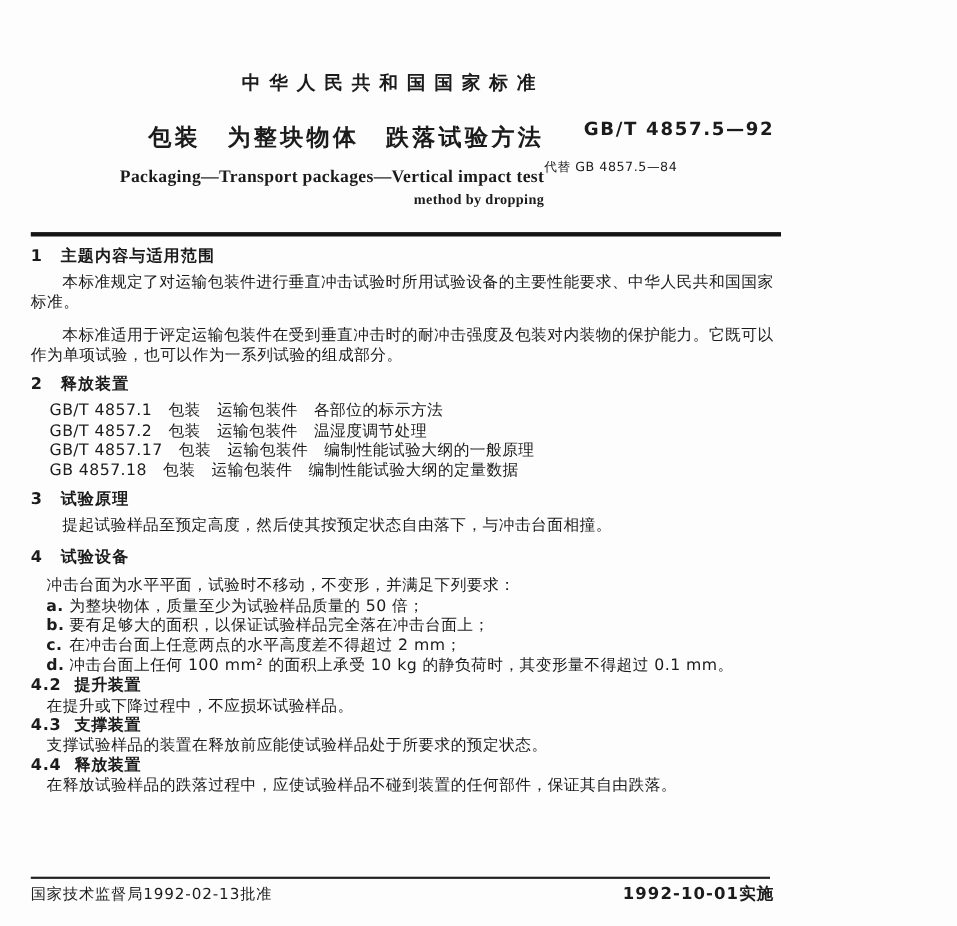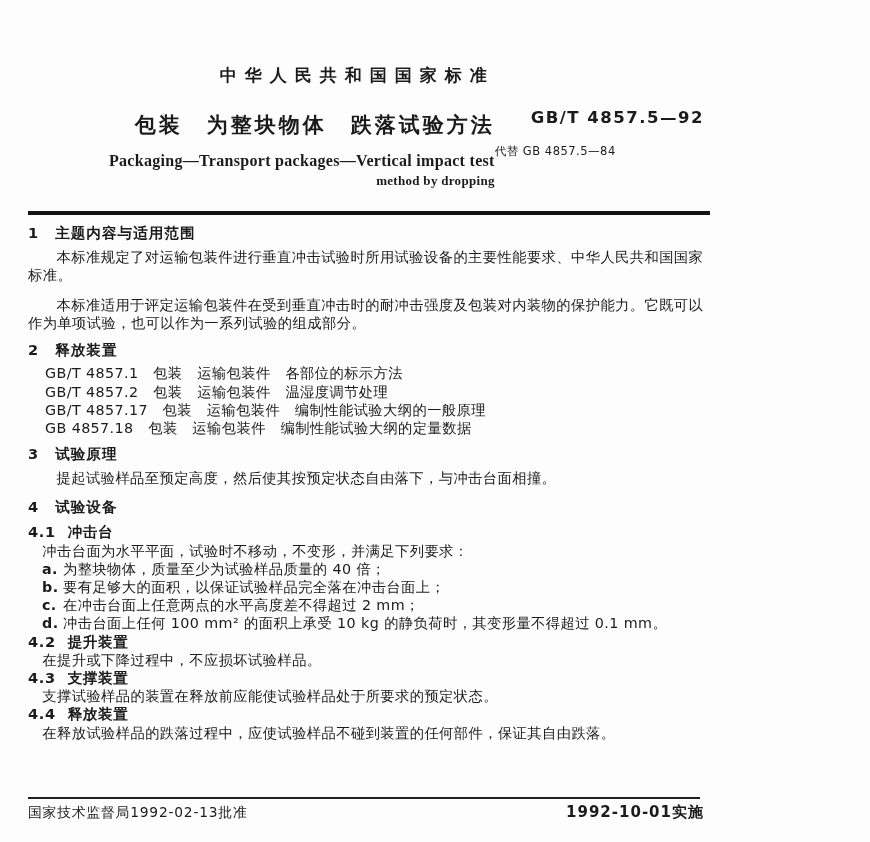--- a/index.html
+++ b/index.html
@@ -98,26 +98,23 @@
       <span class="sec-num">3</span><span class="sec-title">试验原理</span>
     </h2>
     <p class="para ind2 mt6">提起试验样品至预定高度，然后使其按预定状态自由落下，与冲击台面相撞。</p>
 
     <h2 class="sec-h mt10">
       <span class="sec-num">4</span><span class="sec-title">试验设备</span>
     </h2>
 
     <div class="sub-block">
 
-      <h3 class="sub-h">
-        <span class="sub-num">4.1</span><span>冲击台</span>
-      </h3>
       <p class="para ind1">冲击台面为水平平面，试验时不移动，不变形，并满足下列要求：</p>
       <div class="item">
-        <span class="item-label">a.</span><span class="item-text">为整块物体，质量至少为试验样品质量的 40 倍；</span>
+        <span class="item-label">a.</span><span class="item-text">为整块物体，质量至少为试验样品质量的 50 倍；</span>
       </div>
       <div class="item">
         <span class="item-label">b.</span><span class="item-text">要有足够大的面积，以保证试验样品完全落在冲击台面上；</span>
       </div>
       <div class="item">
         <span class="item-label">c.</span><span class="item-text">在冲击台面上任意两点的水平高度差不得超过 2 mm；</span>
       </div>
       <div class="item">
         <span class="item-label">d.</span><span class="item-text">冲击台面上任何 100 mm² 的面积上承受 10 kg 的静负荷时，其变形量不得超过 0.1 mm。</span>
       </div>

